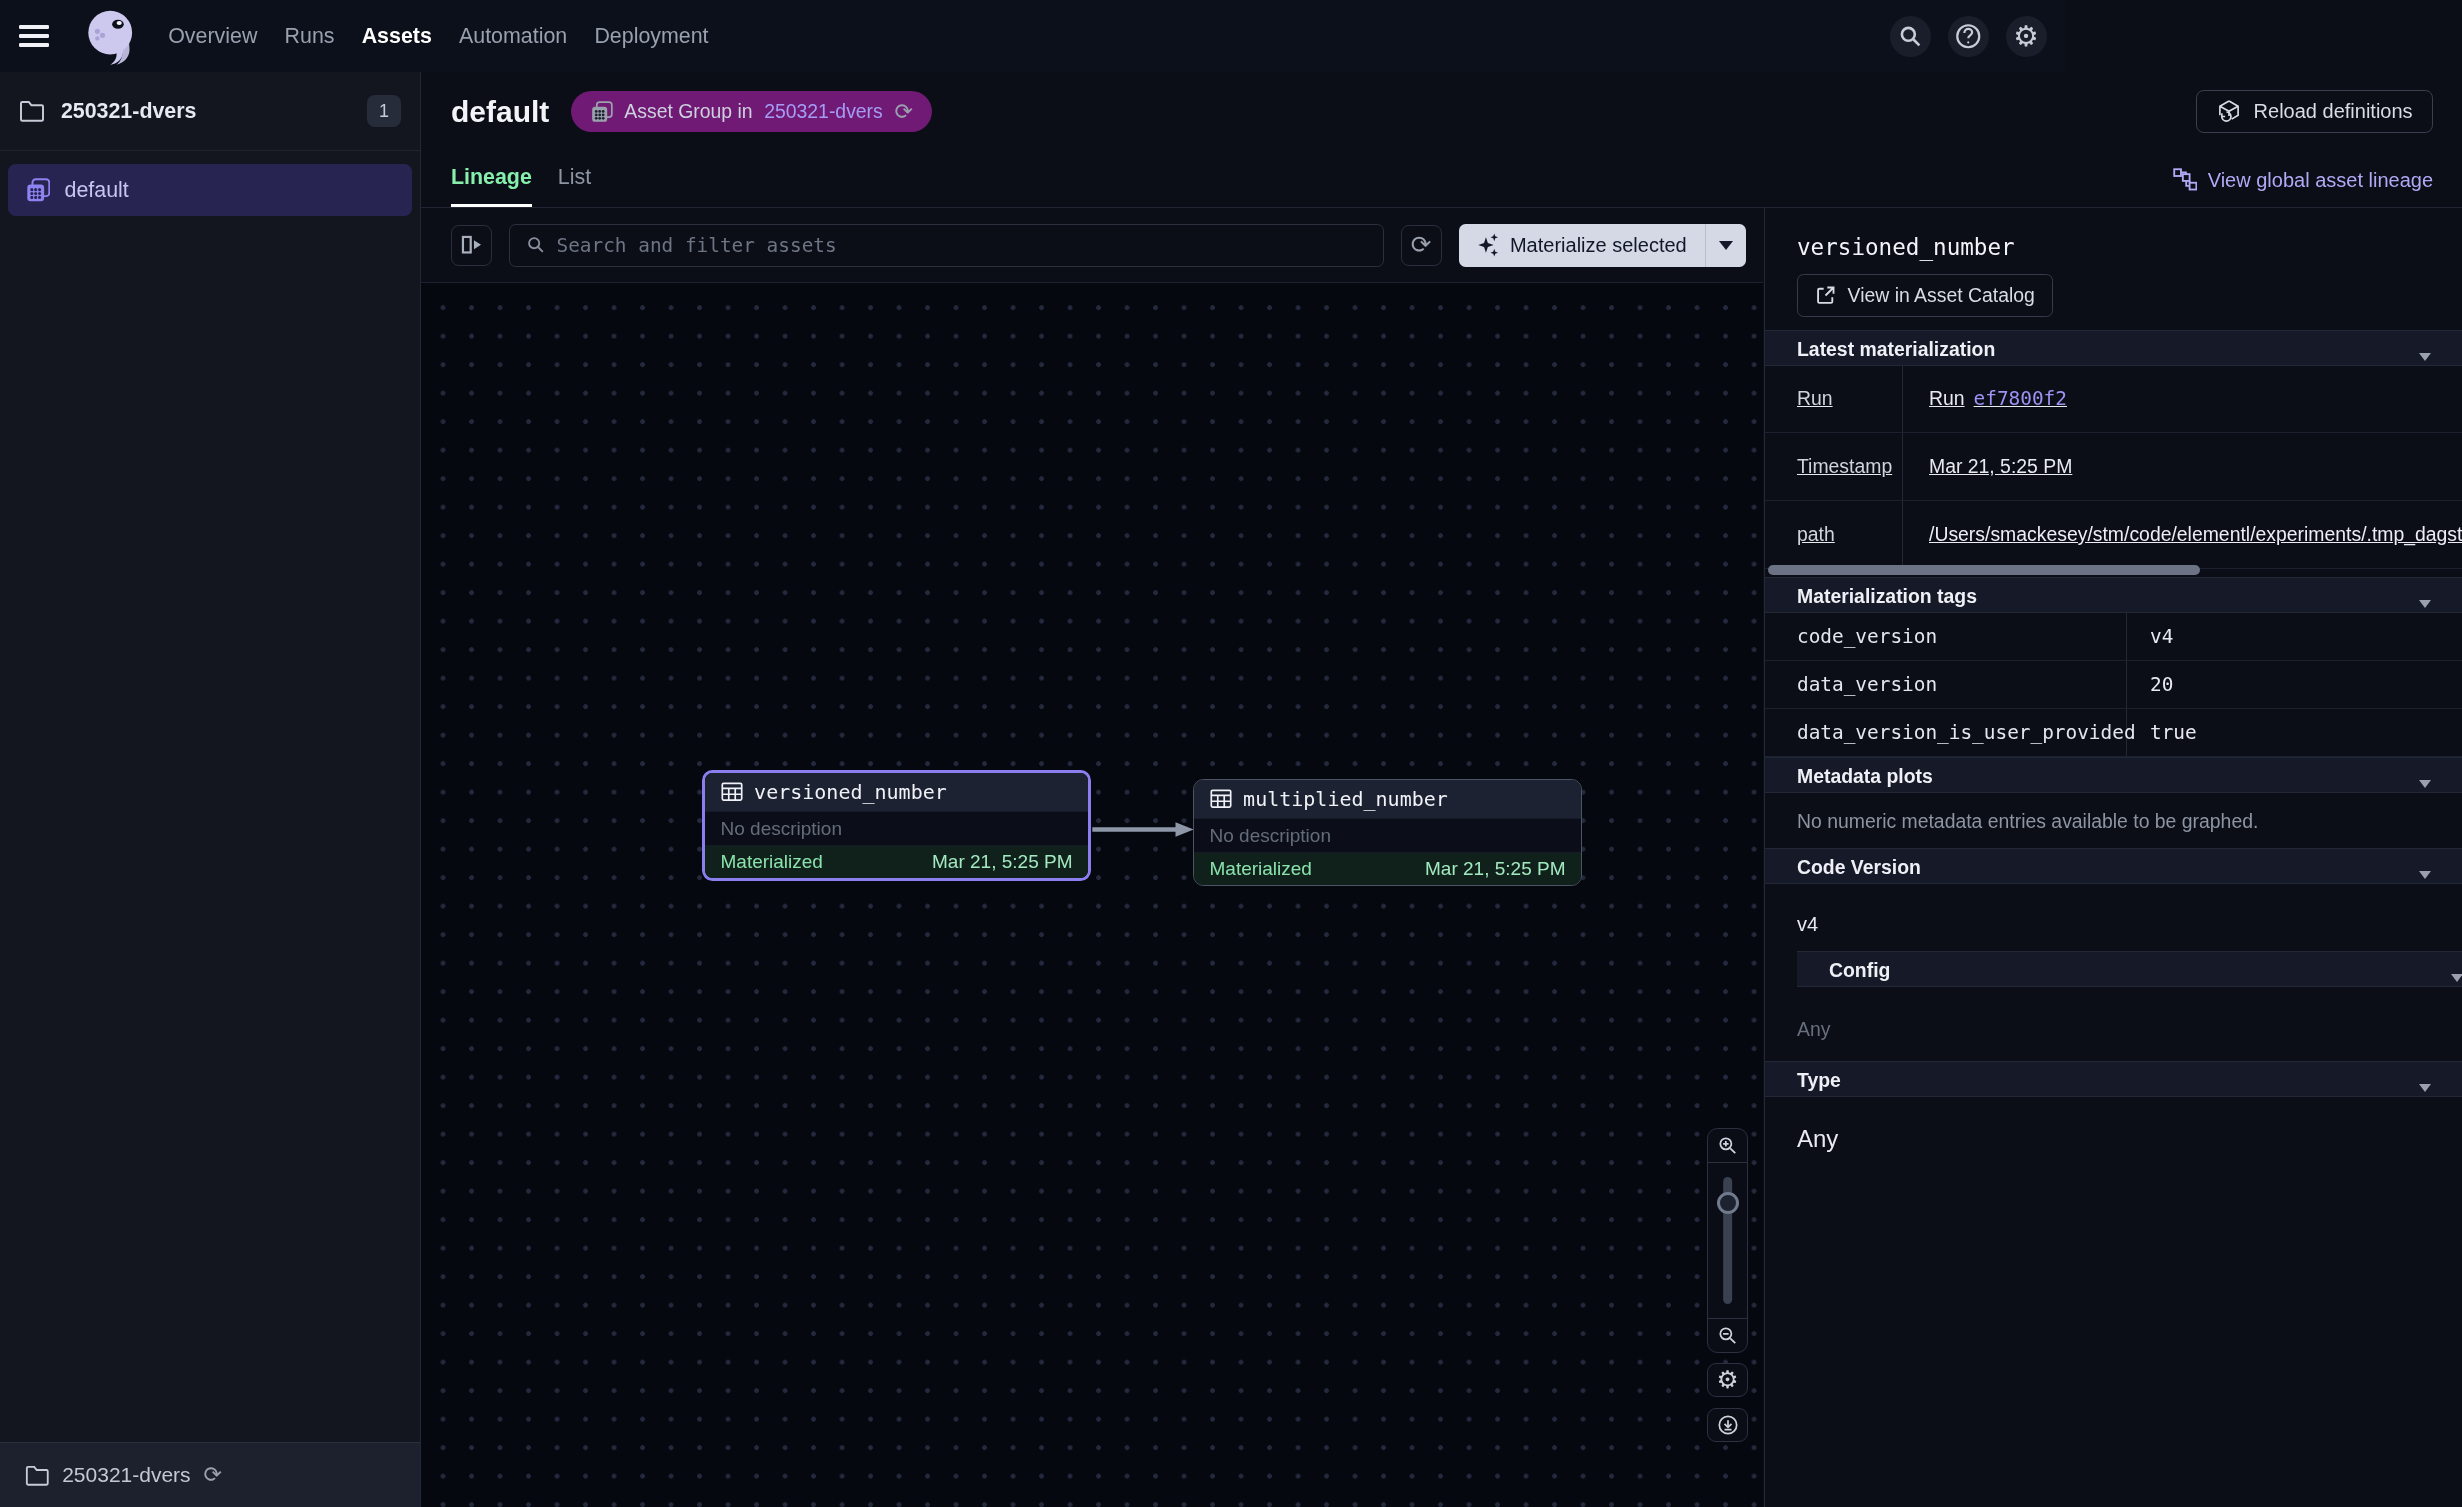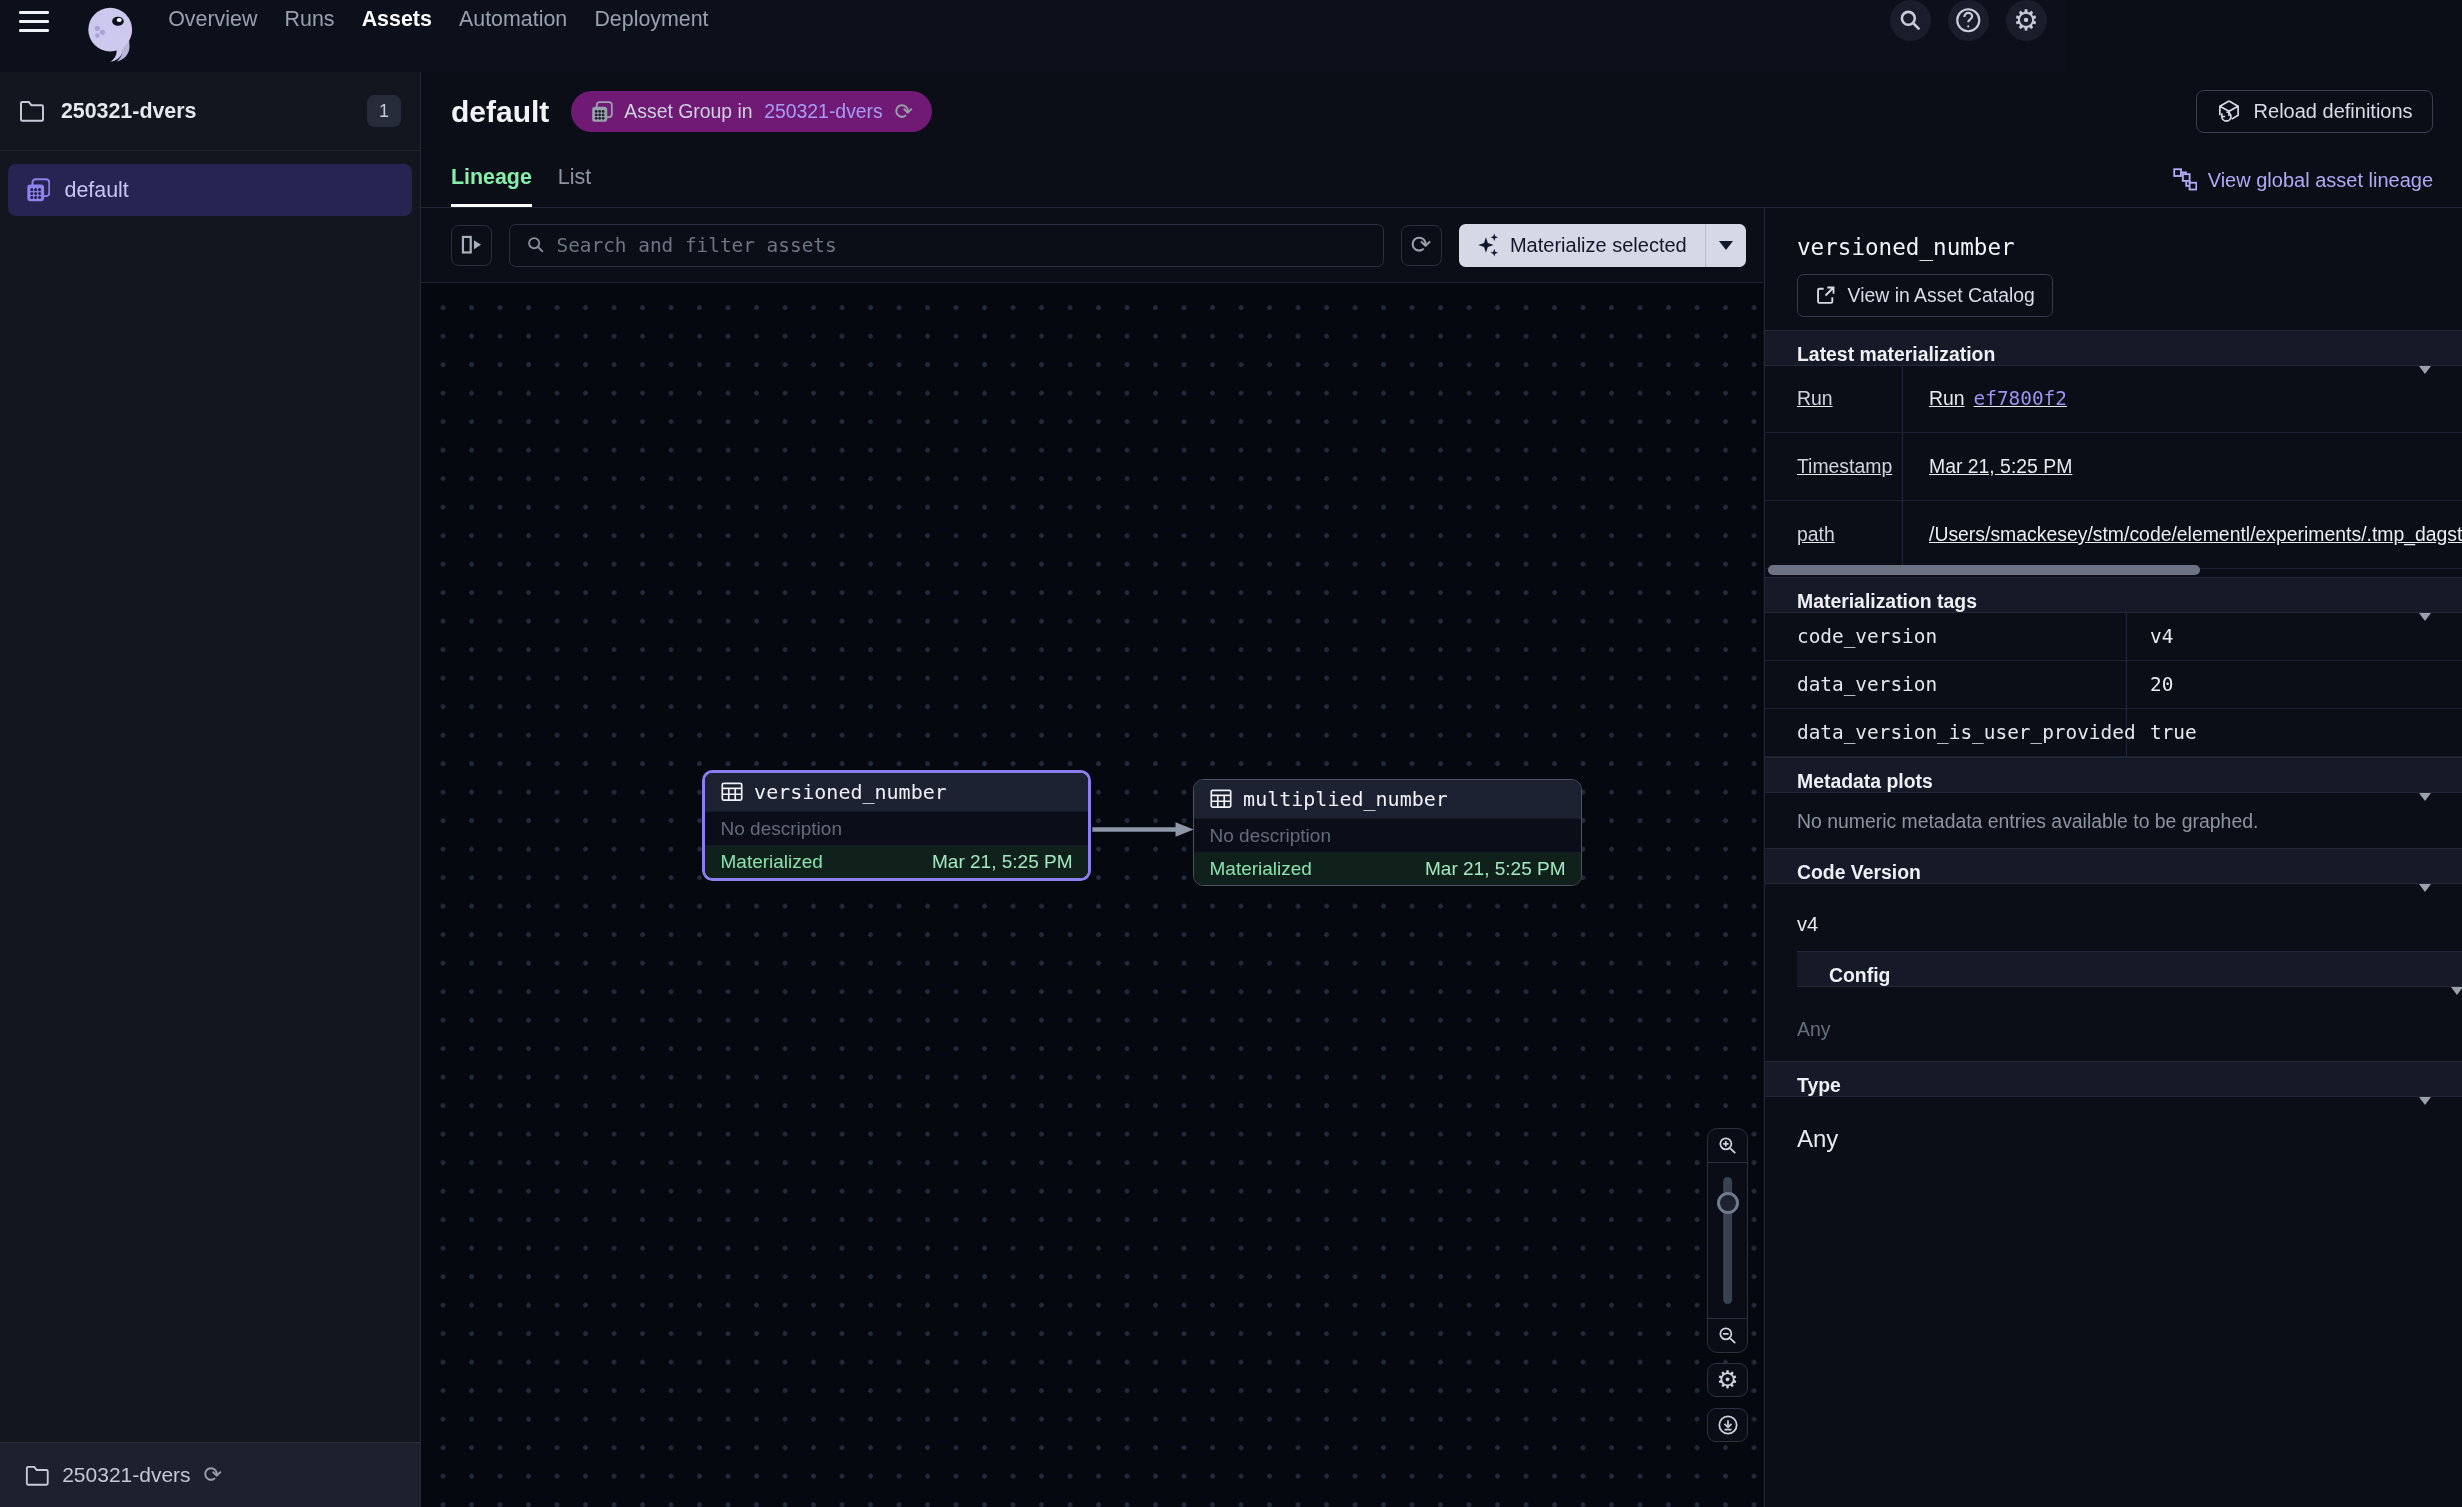--- a/index.html
+++ b/index.html
@@ -1,20 +1,20 @@
 <!DOCTYPE html>
 <html style="font-size:10.4px"><head>
 <meta charset="utf-8">
 <style>
   * { margin:0; padding:0; box-sizing:border-box; }
   html,body { width:2462px; height:1507px; background:#0b0e17; font-family:"Liberation Sans", sans-serif; overflow:hidden; position:relative; color:#e8eaf0; }
   .mono { font-family:"DejaVu Sans Mono", monospace; }
 
   
-  .navbar { position:absolute; left:0; top:0; width:2066px; height:72px; background:#0c101b; display:flex; align-items:flex-start; z-index:5; }
+  .navbar { position:absolute; left:0; top:0; width:2066px; height:72px; background:#0c101b; display:flex; align-items:center; z-index:5; }
   .hamburger { margin-left:19.4px; width:43px; height:43px; display:flex; flex-direction:column; justify-content:center; gap:5.8px; cursor:pointer; }
   .hamburger span { display:block; width:30px; height:3.2px; background:#f0f2f7; border-radius:1.3px; }
   .logo { margin-left:15.5px; width:67px; height:67px; }
   .nav-items { display:flex; gap:24.6px; margin-left:22px; font-size:21.4px; font-weight:500; color:#99a0ae; }
   .nav-item { cursor:pointer; padding:6.5px 1.3px; }
   .nav-item.active { color:#ffffff; font-weight:700; }
   .nav-actions { margin-left:auto; margin-right:19.4px; display:flex; gap:17px; }
   .icon-circle { width:41px; height:41px; border-radius:50%; background:#1a1e2b; display:flex; align-items:center; justify-content:center; color:#c7ccd8; cursor:pointer; }
 
   
@@ -70,21 +70,21 @@
   .slider-area { height:155px; position:relative; cursor:pointer; }
   .slider-track { position:absolute; left:50%; transform:translateX(-50%); top:14.2px; bottom:14.2px; width:9.7px; border-radius:5.2px; background:#3a4150; }
   .slider-handle { position:absolute; left:50%; transform:translateX(-50%); top:28.5px; width:22px; height:22px; border-radius:50%; background:#1c2230; border:3.2px solid #707a8c; }
   .mini-btn { margin-top:10.4px; height:34px; border:1.3px solid #2c3140; border-radius:9px; background:#0a0d15; display:flex; align-items:center; justify-content:center; color:#cdd2de; cursor:pointer; }
   .gear-glyph { font-size:24.6px; line-height:1; }
 
   
   .panel { position:absolute; left:1764px; top:208px; width:699px; bottom:0; background:#0b0e17; border-left:0.6px solid #232836; overflow:hidden; }
   .panel-title { position:absolute; left:32px; top:26px; font-family:"DejaVu Sans Mono", monospace; font-size:22.6px; color:#f2f4f8; }
   .catalog-btn { position:absolute; left:32px; top:66px; display:flex; align-items:center; gap:11.6px; border:1.3px solid #353b4a; border-radius:6.5px; padding:9px 17px; font-size:19.4px; color:#d8dce6; background:transparent; cursor:pointer; }
-  .section-header { position:absolute; left:0; width:100%; height:36px; background:#161a28; border-top:0.6px solid #232836; border-bottom:0.6px solid #232836; display:flex; align-items:flex-start; padding:12px 32px; font-size:19.4px; font-weight:700; color:#eef0f5; cursor:pointer;flex-direction:column; }
+  .section-header { position:absolute; left:0; width:100%; height:36px; background:#161a28; border-top:0.6px solid #232836; border-bottom:0.6px solid #232836; display:flex; align-items:flex-end; padding:4px 32px; font-size:19.4px; font-weight:700; color:#eef0f5; cursor:pointer; }
   .sec-caret { margin-left:auto; width:0; height:0; border-left:6.5px solid transparent; border-right:6.5px solid transparent; border-top:8.4px solid #9aa0ac; }
 
   .lm-table { position:absolute; left:0; top:157px; width:100%;text-decoration:underline; }
   .lm-row { display:flex; height:68px; border-bottom:0.6px solid #1c2130; font-size:19.4px; }
   .lm-label { width:138px; flex:none; border-right:0.6px solid #232836; display:flex; align-items:center; padding-left:32px; color:#d0d4dd; }
   .lm-value { flex:1; display:flex; align-items:center; padding-left:26px; color:#e8eaf0; overflow:hidden; white-space:nowrap; }
   .run-id { font-family:"DejaVu Sans Mono", monospace; color:#9d93f3; margin-left:9px; cursor:pointer; }
   .path-link { text-decoration:underline; color:#eceef3; cursor:pointer; }
   .h-scrollbar { position:absolute; left:2.6px; top:357px; width:432px; height:9.7px; border-radius:5.2px; background:#6b7385; cursor:pointer; }
 

